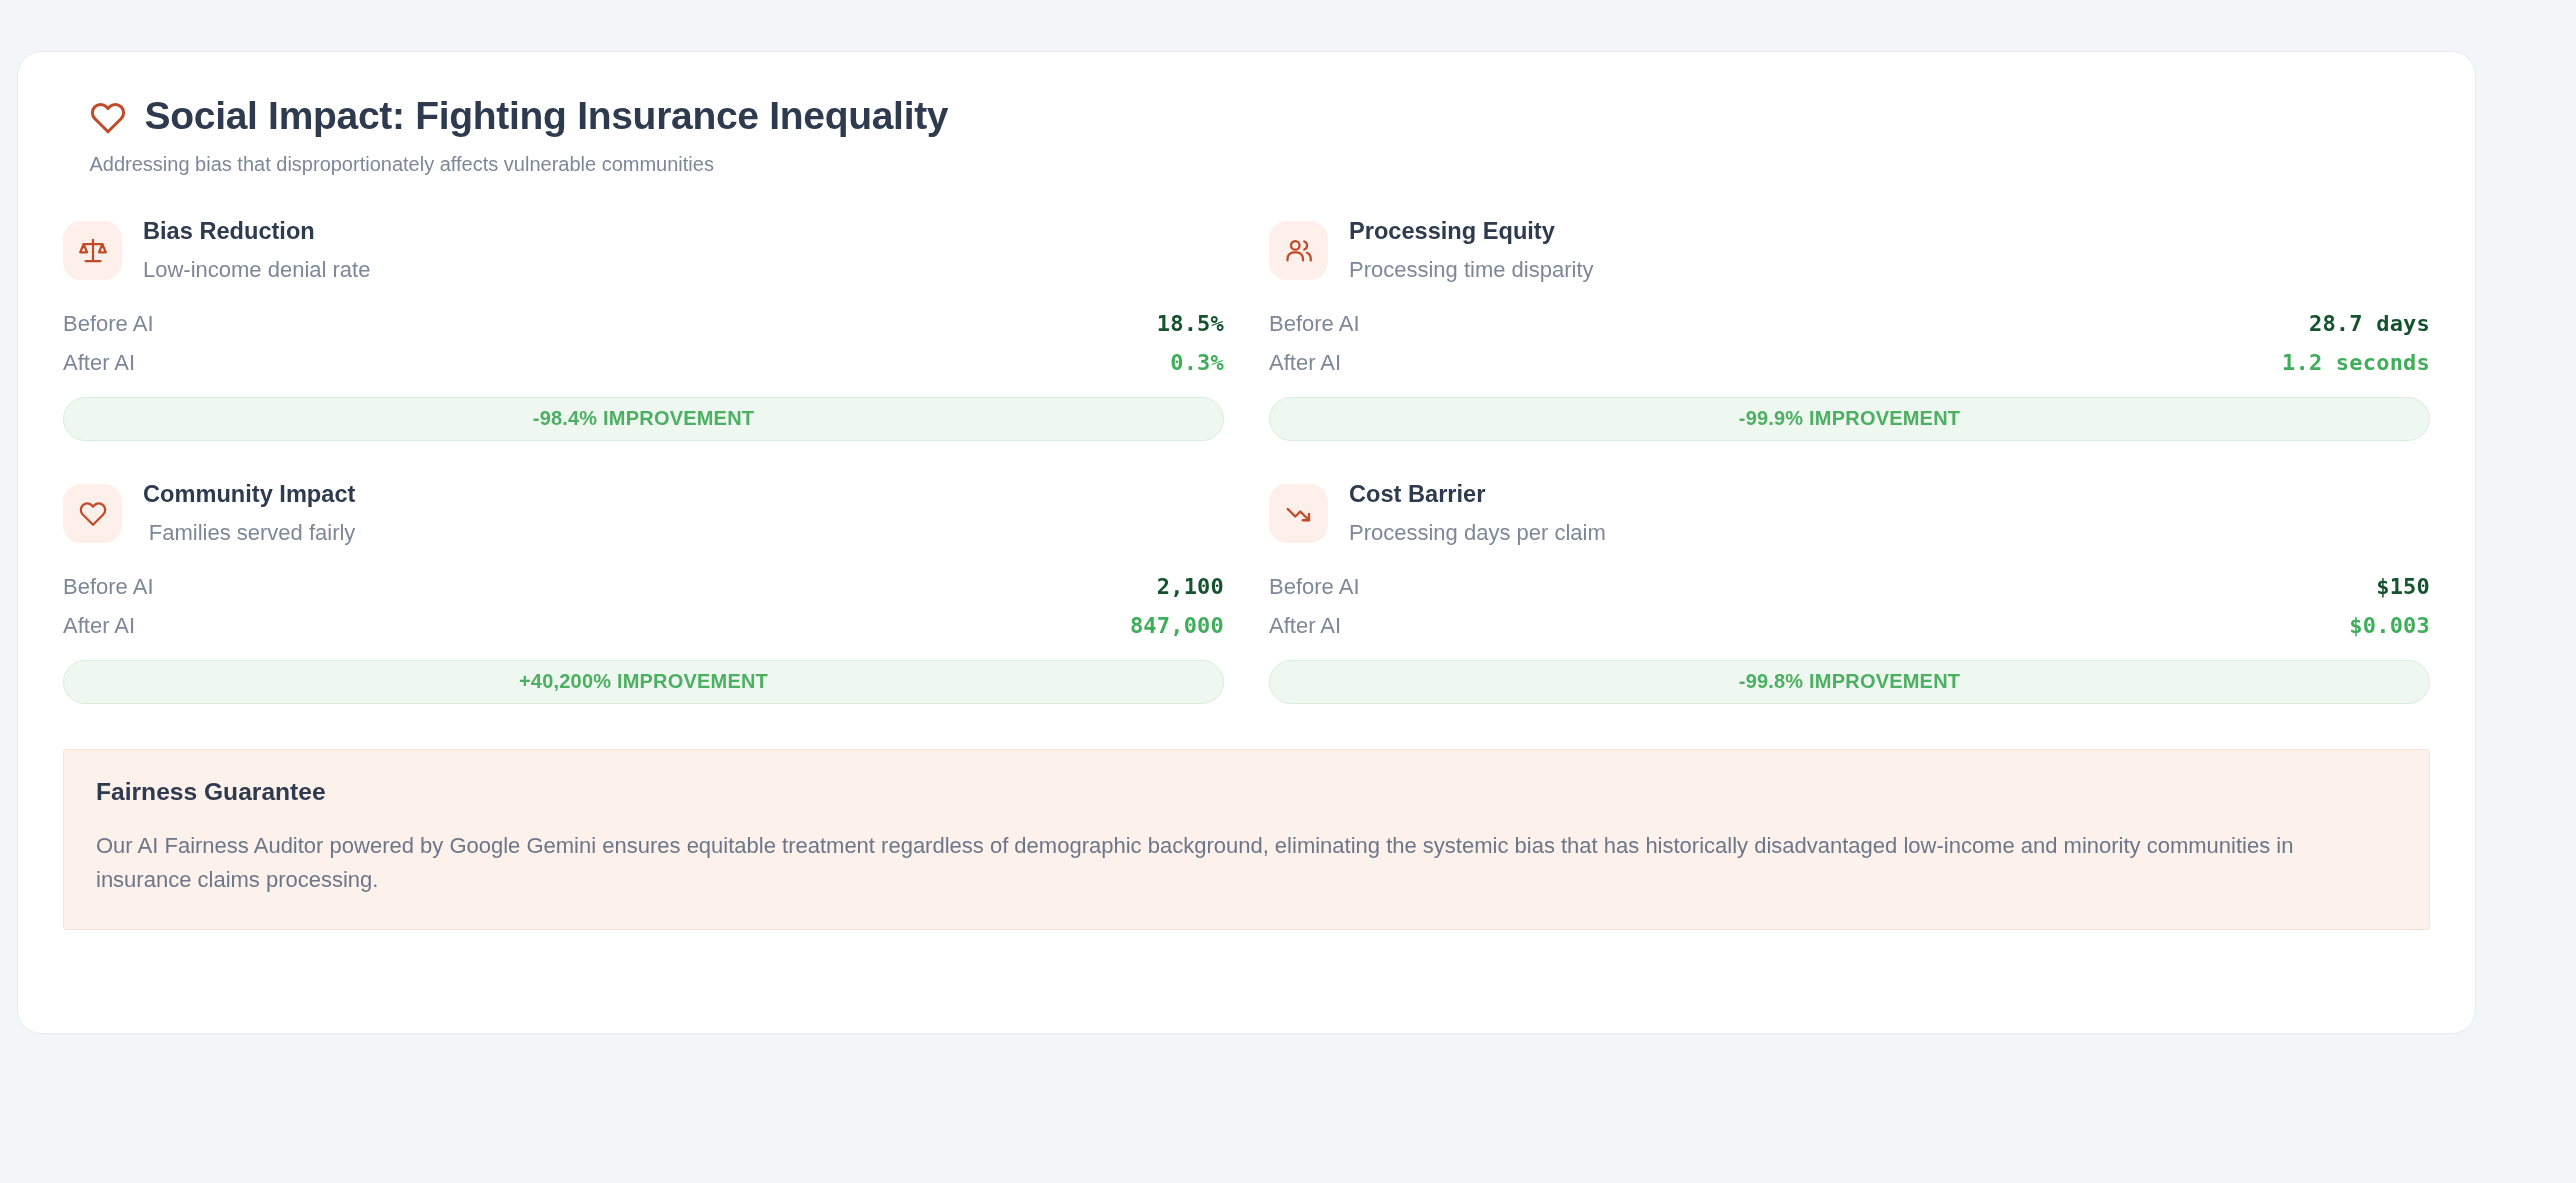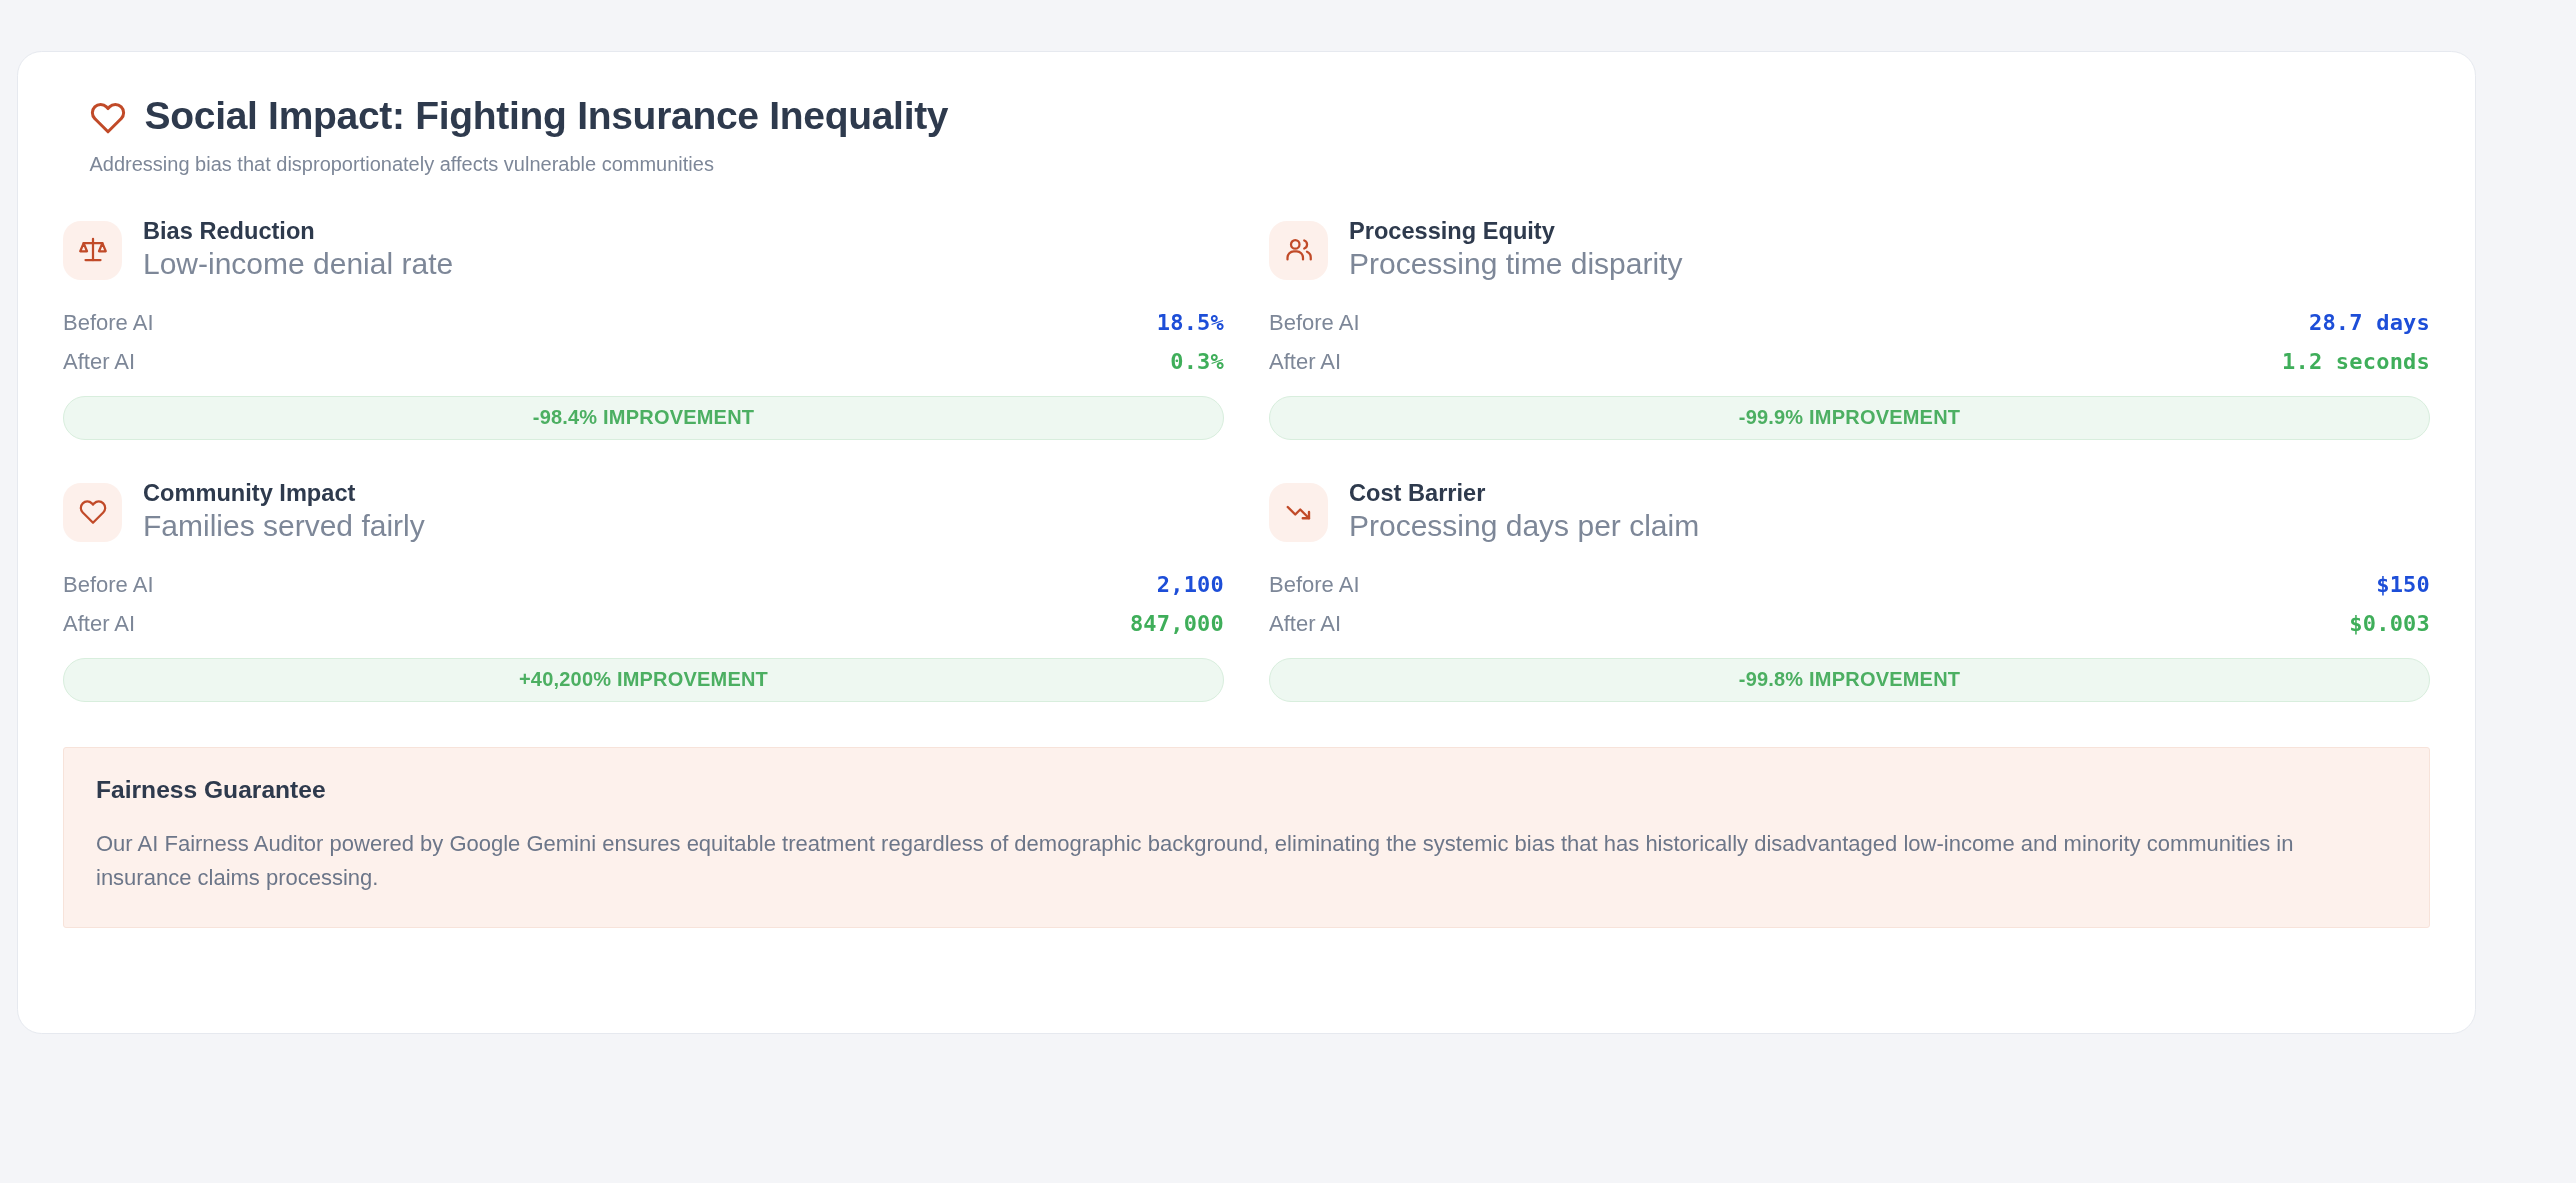--- a/index.html
+++ b/index.html
@@ -84,45 +84,45 @@
   }
   .metric-icon-badge svg { display: block; }
   .metric-head-text { display: block; }
   .metric-name {
     font-size: 23.6px;
     font-weight: bold;
     color: #2e3a4d;
     line-height: 1.15;
   }
   .metric-desc {
-    font-size: 30px;
+    font-size: 22px;
     color: #7d8798;
     line-height: 1.25;
-    margin-top: 0;
+    margin-top: 11px;
     text-align: right;
   }
 
   .metric-rows { margin-top: 21px; }
   .metric-row {
     display: flex;
     align-items: baseline;
     justify-content: space-between;
     padding: 6.6px 0;
   }
   .metric-row-label {
     font-size: 22px;
     color: #7d8798;
   }
   .metric-row-value {
     font-family: "DejaVu Sans Mono", monospace;
     font-size: 22px;
     font-weight: bold;
     letter-spacing: 0.2px;
   }
-  .value-before { color: #1d4ed8; }
+  .value-before { color: #14532d; }
   .value-after  { color: #3fae5a; }
 
   .improvement-pill {
     margin-top: 14px;
     height: 44px;
     box-sizing: border-box;
     border: 1.9px solid #d8eedd;
     border-radius: 22px;
     background: #eef8f1;
     display: flex;

